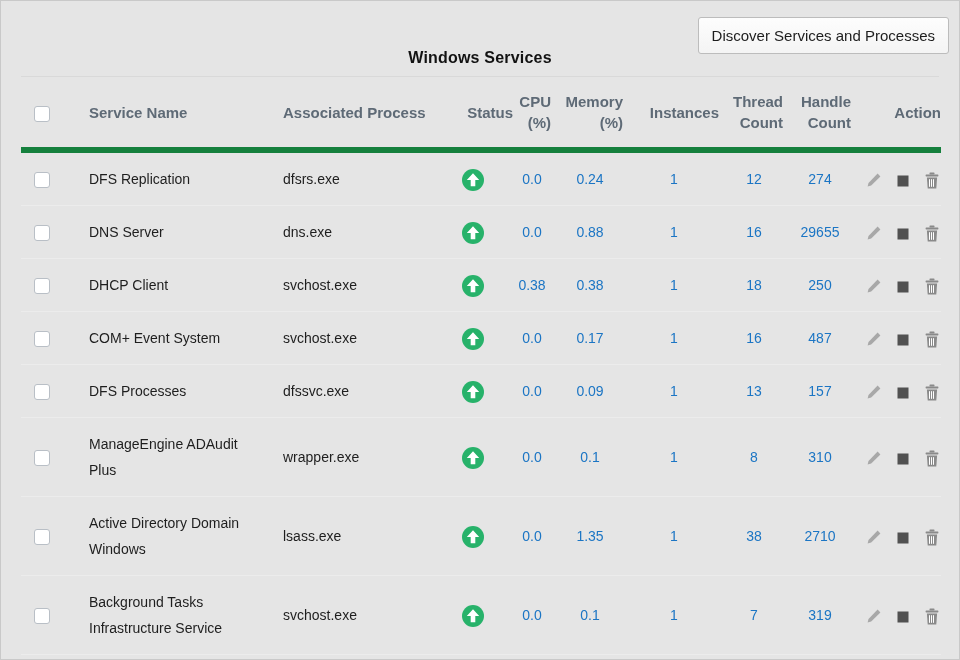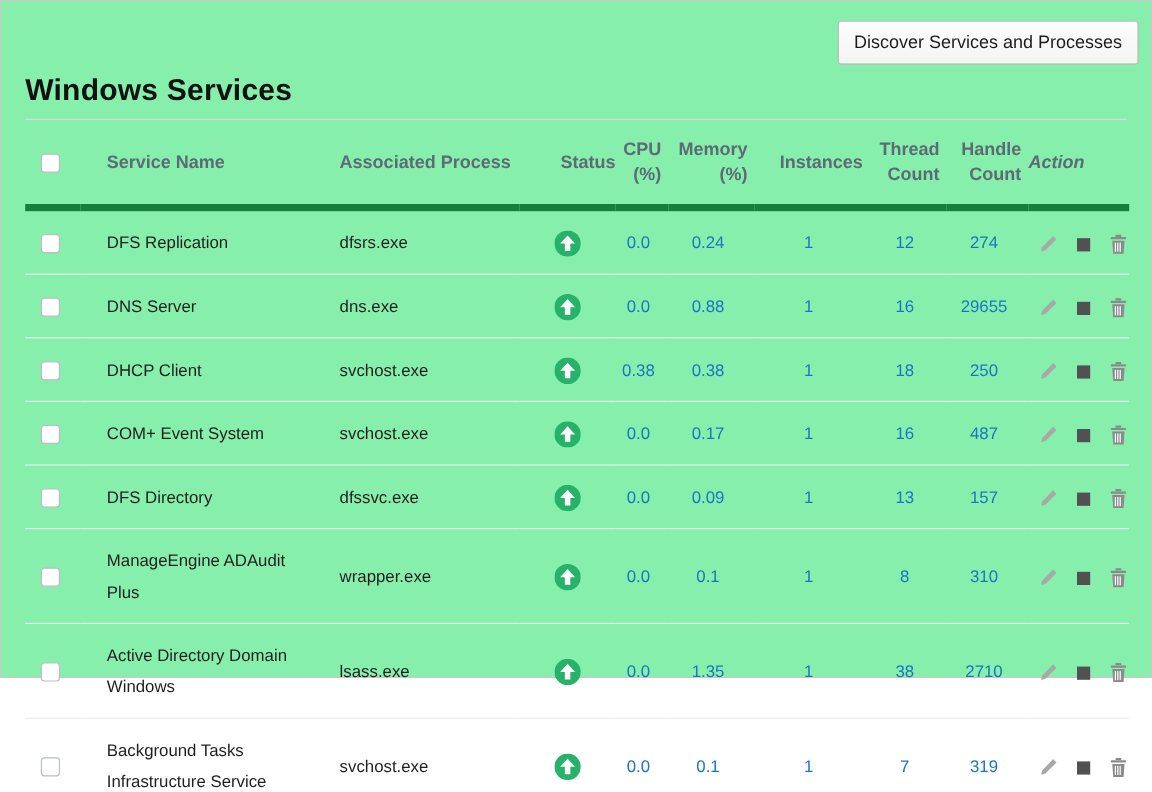--- a/index.html
+++ b/index.html
@@ -9,46 +9,47 @@
     --row-border:#ececec;
   }
   *{box-sizing:border-box;}
   html,body{margin:0;padding:0;background:#fff;}
   body{
     font-family:"Liberation Sans","DejaVu Sans",sans-serif;
     width:960px;height:660px;overflow:hidden;
   }
   .page{
     position:relative;
-    width:960px;height:565px;
+    width:960px;height:660px;
     border:1px solid #c9c9c9;
-    background:#86efac;
+    background:#e5e5e5;
   }
   
   .discover-btn{
     position:absolute;top:16px;right:10px;
     font-family:inherit;
     font-size:15px;color:#1d1d1d;
     background:linear-gradient(#fdfdfd,#f4f4f4);
     border:1px solid #bcbcbc;
     border-radius:3px;
     padding:9px 13px;
     cursor:pointer;
   }
   .title-row{
     margin:0 20px;
     padding-top:44px;
     border-bottom:1px solid #d9d9d9;
   }
   .title-row h1{
-    margin:16px 0 9px 0;
-    font-size:25px;
+    margin:4px 0 9px 0;
+    font-size:16px;
     font-weight:600;
     color:#121212;
     letter-spacing:0.2px;
+    text-align:center;
   }
   
   table.services{
     margin:0 20px;
     width:920px;
     border-collapse:collapse;
     table-layout:fixed;
     font-size:14px;
     color:#1e1e1e;
   }
@@ -86,21 +87,21 @@
   th.cell-proc{padding-left:18px;}
   .cell-status{text-align:center;}
   th.cell-status{text-align:right;}
   .num{
     text-align:center;
     padding-right:6px;
   }
   th.num{text-align:right;padding-right:6px;}
   td.num{color:var(--blue);}
   .cell-action{text-align:right;padding-right:4px;white-space:nowrap;}
-  th.cell-action{text-align:left;padding-right:0;font-style:italic;}
+  th.cell-action{text-align:right;padding-right:0;}
   
   input.cb{
     appearance:none;-webkit-appearance:none;
     width:16px;height:16px;
     border:1px solid #b9bfc6;
     border-radius:3px;
     background:#fff;
     margin:0;vertical-align:middle;
     cursor:pointer;
   }
@@ -340,21 +341,21 @@
           <rect x="9.0" y="7.2" width="1" height="7.6" fill="#ffffff"></rect>
         </svg>
       </span>
     </td>
   </tr>
         <tr class="service-row">
     <td class="cell-check">
       <input type="checkbox" class="cb" style="">
     </td>
     <td class="cell-name">
-      <span>DFS Directory</span>
+      <span>DFS Processes</span>
     </td>
     <td class="cell-proc">
       <span>dfssvc.exe</span>
     </td>
     <td class="cell-status">
       <span class="status-badge">
         <svg width="22" height="22" viewBox="0 0 22 22" aria-hidden="true">
           <circle cx="11" cy="11" r="11" fill="var(--green)"></circle>
           <path d="M11 4.2 L17.2 11 L13.3 11 L13.3 17.2 L8.7 17.2 L8.7 11 L4.8 11 Z" fill="#ffffff"></path>
         </svg>

